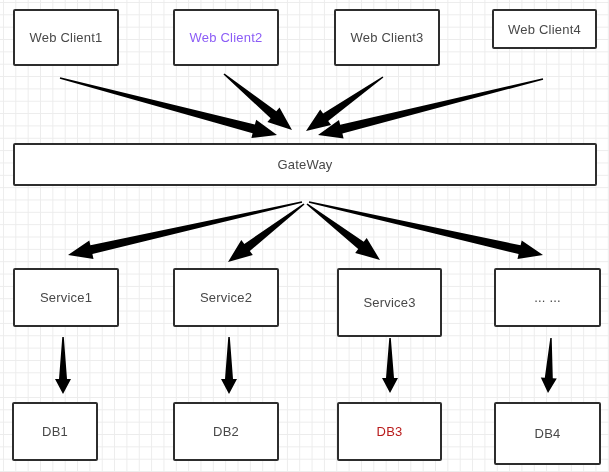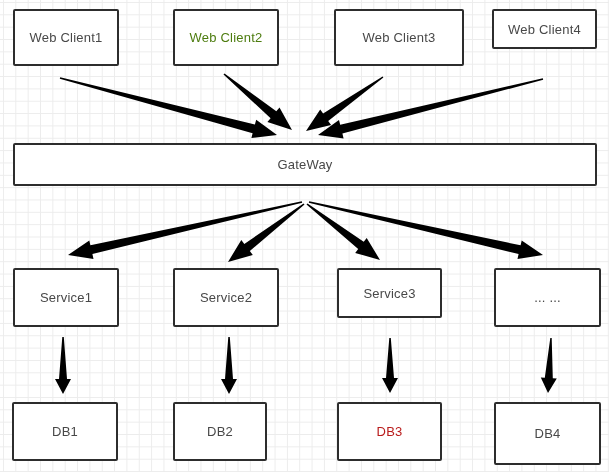--- a/index.html
+++ b/index.html
@@ -62,47 +62,47 @@
       <polygon points="62.3,337.0 59.0,379.0 55.0,379.0 63.0,394.0 71.0,379.0 67.0,379.0 63.8,337.0" fill="#000000"></polygon>
       <polygon points="228.3,337.0 225.0,379.0 221.0,379.0 229.0,394.0 237.0,379.0 233.0,379.0 229.8,337.0" fill="#000000"></polygon>
       <polygon points="389.3,338.0 386.0,378.0 382.0,378.0 390.0,393.0 398.0,378.0 394.0,378.0 390.8,338.0" fill="#000000"></polygon>
       <polygon points="550.3,338.0 544.8,377.8 540.8,377.6 548.0,393.0 556.8,378.5 552.8,378.2 551.7,338.0" fill="#000000"></polygon>
     </svg>
   <div id="nodes">
       <div class="node" style="left: 13px; top: 9px; width: 106px; height: 57px; border-color: rgb(45, 45, 45); background: rgb(255, 255, 255);">
         <span style="color: rgb(72, 72, 72);">Web Client1</span>
       </div>
       <div class="node" style="left: 173px; top: 9px; width: 106px; height: 57px; border-color: rgb(45, 45, 45); background: rgb(255, 255, 255);">
-        <span style="color: #4d7c0f;">Web Client2</span>
+        <span style="color: #8b5cf6;">Web Client2</span>
       </div>
-      <div class="node" style="left: 334px; top: 9px; width: 130px; height: 57px; border-color: rgb(45, 45, 45); background: rgb(255, 255, 255);">
+      <div class="node" style="left: 334px; top: 9px; width: 106px; height: 57px; border-color: rgb(45, 45, 45); background: rgb(255, 255, 255);">
         <span style="color: rgb(72, 72, 72);">Web Client3</span>
       </div>
       <div class="node" style="left: 492px; top: 9px; width: 105px; height: 40px; border-color: rgb(45, 45, 45); background: rgb(255, 255, 255);">
         <span style="color: rgb(72, 72, 72);">Web Client4</span>
       </div>
       <div class="node" style="left: 13px; top: 143px; width: 584px; height: 43px; border-color: rgb(45, 45, 45); background: rgb(255, 255, 255);">
         <span style="color: rgb(72, 72, 72);">GateWay</span>
       </div>
       <div class="node" style="left: 13px; top: 268px; width: 106px; height: 59px; border-color: rgb(45, 45, 45); background: rgb(255, 255, 255);">
         <span style="color: rgb(72, 72, 72);">Service1</span>
       </div>
       <div class="node" style="left: 173px; top: 268px; width: 106px; height: 59px; border-color: rgb(45, 45, 45); background: rgb(255, 255, 255);">
         <span style="color: rgb(72, 72, 72);">Service2</span>
       </div>
-      <div class="node" style="left: 337px; top: 268px; width: 105px; height: 50px; border-color: rgb(45, 45, 45); background: rgb(255, 255, 255);">
+      <div class="node" style="left: 337px; top: 268px; width: 105px; height: 69px; border-color: rgb(45, 45, 45); background: rgb(255, 255, 255);">
         <span style="color: rgb(72, 72, 72);">Service3</span>
       </div>
       <div class="node" style="left: 494px; top: 268px; width: 107px; height: 59px; border-color: rgb(45, 45, 45); background: rgb(255, 255, 255);">
         <span style="color: rgb(72, 72, 72);">... ...</span>
       </div>
-      <div class="node" style="left: 12px; top: 402px; width: 106px; height: 59px; border-color: rgb(45, 45, 45); background: rgb(255, 255, 255);">
+      <div class="node" style="left: 12px; top: 402px; width: 86px; height: 59px; border-color: rgb(45, 45, 45); background: rgb(255, 255, 255);">
         <span style="color: rgb(72, 72, 72);">DB1</span>
       </div>
-      <div class="node" style="left: 173px; top: 402px; width: 94px; height: 59px; border-color: rgb(45, 45, 45); background: rgb(255, 255, 255);">
+      <div class="node" style="left: 173px; top: 402px; width: 106px; height: 59px; border-color: rgb(45, 45, 45); background: rgb(255, 255, 255);">
         <span style="color: rgb(72, 72, 72);">DB2</span>
       </div>
       <div class="node" style="left: 337px; top: 402px; width: 105px; height: 59px; border-color: rgb(45, 45, 45); background: rgb(255, 255, 255);">
         <span style="color: #b91c1c;">DB3</span>
       </div>
       <div class="node" style="left: 494px; top: 402px; width: 107px; height: 63px; border-color: rgb(45, 45, 45); background: rgb(255, 255, 255);">
         <span style="color: rgb(72, 72, 72);">DB4</span>
       </div>
     </div>
 </div>

